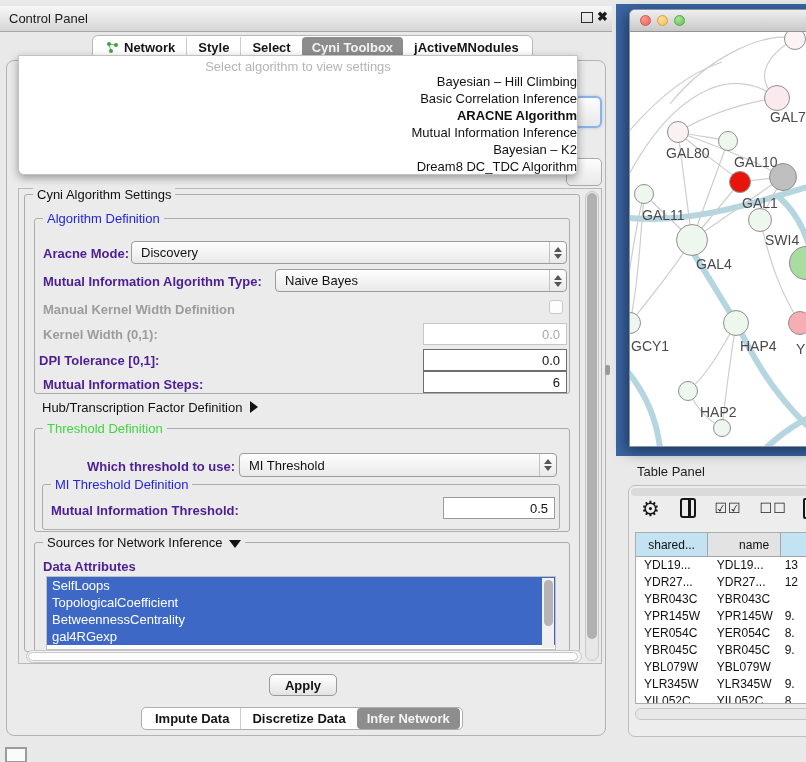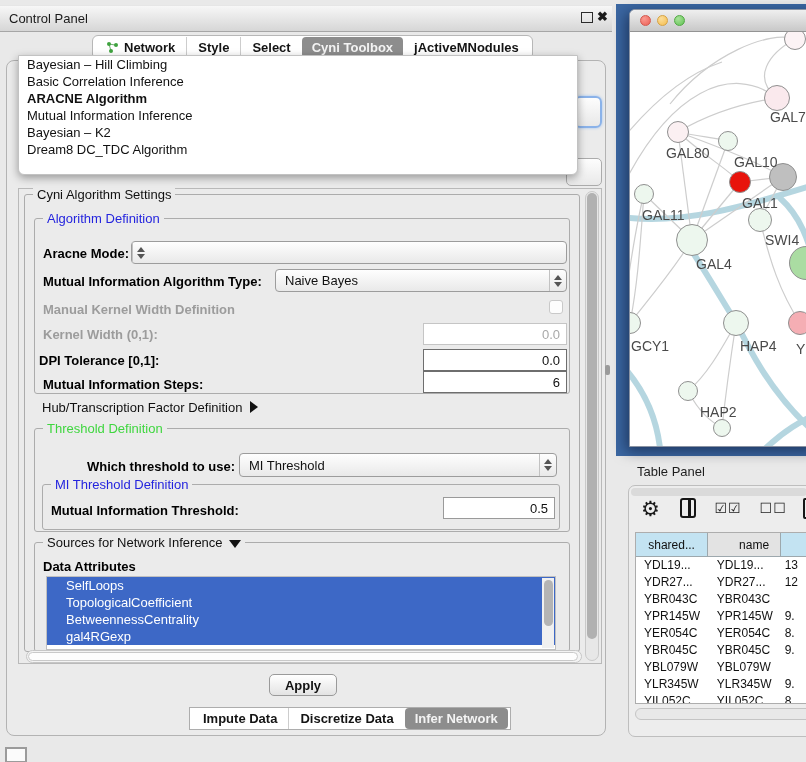--- a/index.html
+++ b/index.html
@@ -24,42 +24,42 @@
   .tab.sel { background:#8D8D8D; color:#F4F4F4; border-radius:4px; border-left:none; padding:0 10px; }
   .tab.sel + .tab { border-left:none; }
 
   #outer-panel { left:6px; top:60px; width:600px; height:676px; background:#EBEBEB;
     border:1px solid #B3B3B3; border-radius:8px; }
 
   
   #popup { left:18px; top:55px; width:560px; height:120px; background:#FFFFFF;
     border:1px solid #C2C2C2; border-radius:0 0 6px 6px; box-shadow:0 3px 9px rgba(0,0,0,.35); z-index:50; }
   #popup .ph { font-size:13px; color:#B4B4B4; text-align:center; padding-top:3px; height:17px; }
-  .pitem { font-size:13px; color:#111; padding-left:8px; height:17px; line-height:17px; white-space:nowrap; }
+  .pitem { font-size:13px; color:#111; padding-left:8px; height:17px; line-height:17px; white-space:nowrap;text-align:right; }
   .pitem.bold { font-weight:bold; }
 
   .frag { z-index:10; }
   #frag1 { left:574px; top:96px; width:28px; height:32px; border:2px solid #8AB2E9; border-radius:6px;
     background:linear-gradient(#FDFDFD,#E8E8E8); box-shadow:0 0 3px #9CC0F0; }
   #frag2 { left:566px; top:158px; width:36px; height:28px; border:1px solid #ABABAB; border-radius:5px;
     background:linear-gradient(#FDFDFD,#E9E9E9); }
 
   #scrollpane { left:18px; top:188px; width:584px; height:476px; border:1px solid #B9B9B9; background:#EBEBEB; }
   .vtrack { background:#E7E7E7; border:1px solid #C9C9C9; border-radius:7px; }
   .vthumb { background:#B1B1B1; border-radius:5px; }
   #settings-vtrack { left:585px; top:191px; width:14px; height:470px; }
   #settings-vthumb { left:587px; top:193px; width:10px; height:446px; }
 
   .group { border:1px solid #ACACAC; border-radius:3px; position:absolute; }
   .gtitle { position:absolute; top:-8px; left:8px; background:#EBEBEB; padding:0 4px; font-size:13px; white-space:nowrap; }
   .gtitle.blue { color:#2424DE; }
   .gtitle.green { color:#3FD63F; }
   .gtitle.black { color:#111; }
 
-  .lbl { position:absolute; font-size:13px; font-weight:bold; color:#000000; white-space:nowrap; }
+  .lbl { position:absolute; font-size:13px; font-weight:bold; color:#4c1d95; white-space:nowrap; }
   .lbl.dis { color:#9C9C9C; }
 
   .combo { position:absolute; background:linear-gradient(#FEFEFE,#E9E9E9); border:1px solid #9C9C9C;
     border-radius:4px; display:flex; align-items:center; }
   .combo .ctext { flex:1; font-size:13px; color:#111; padding-left:9px; }
   .stepper { width:17px; align-self:stretch; border-left:1px solid #C2C2C2; display:flex; flex-direction:column;
     align-items:center; justify-content:center; gap:2px; }
   .tri-up { width:0; height:0; border-left:4px solid transparent; border-right:4px solid transparent; border-bottom:5px solid #555; }
   .tri-dn { width:0; height:0; border-left:4px solid transparent; border-right:4px solid transparent; border-top:5px solid #555; }
 
@@ -69,34 +69,34 @@
   .tfield.mid { border:1px solid #9A9A9A; }
 
   .chk { position:absolute; width:14px; height:14px; background:#FDFDFD; border:1.5px solid #C9C9C9; border-radius:3px; }
 
   .caret-right { display:inline-block; width:0; height:0; border-top:6px solid transparent; border-bottom:6px solid transparent;
     border-left:8px solid #111; margin-left:8px; vertical-align:-1px; }
   .caret-down { display:inline-block; width:0; height:0; border-left:6px solid transparent; border-right:6px solid transparent;
     border-top:8px solid #111; margin-left:6px; vertical-align:-1px; }
 
   #attr-list { left:46px; top:576px; width:510px; height:74px; background:#FFFFFF; border:1px solid #C0C0C0; overflow:hidden; }
-  .aitem { font-size:13px; height:17px; line-height:17px; padding-left:19px; color:#111; white-space:nowrap; }
+  .aitem { font-size:13px; height:17px; line-height:17px; padding-left:5px; color:#111; white-space:nowrap; }
   .aitem.sel { background:#3D68C6; color:#FFFFFF; }
   #attr-vtrack { position:absolute; right:1px; top:1px; width:12px; height:70px; background:#F0F0F0; }
   #attr-vthumb { position:absolute; right:2px; top:3px; width:9px; height:46px; background:#B4B4B4; border-radius:5px; }
 
   #sources-hscroll { left:26px; top:650px; width:556px; height:13px; background:#F3F3F3; border:1px solid #C6C6C6; border-radius:7px; z-index:5; }
   #sources-hthumb { left:28px; top:652px; width:550px; height:9px; background:#FDFDFD; border:1px solid #C9C9C9; border-radius:5px; z-index:6; }
 
   #apply-btn { left:269px; top:674px; width:68px; height:22px; background:linear-gradient(#FFFFFF,#E3E3E3);
     border:1px solid #9A9A9A; border-radius:5px; font-size:13px; font-weight:bold; color:#111;
     display:flex; align-items:center; justify-content:center; }
 
   #bottom-tabs { left:141px; top:707px; height:23px; display:flex; align-items:center;
-    background:#FFFFFF; border:1px solid #ADADAD; border-radius:0; padding:0 2px;margin-left:48px; }
+    background:#FFFFFF; border:1px solid #ADADAD; border-radius:5px; padding:0 2px; }
 
   #divider-grip { left:605px; top:365px; width:5px; height:10px; background:#9A9A9A; border-radius:2px; }
 
   
   #desktop { left:616px; top:4px; width:200px; height:452px; background:#3B67A2; }
   #netwin { left:629px; top:9px; width:190px; height:438px; border-radius:6px 6px 0 0;
     box-shadow:-3px 4px 14px rgba(5,15,40,.55); border:1px solid #8A93A3; background:#FFF; }
   #netwin-titlebar { height:22px; background:linear-gradient(#EFEFEF,#C8C8C8); border-bottom:1px solid #949494;
     border-radius:6px 6px 0 0; display:flex; align-items:center; }
   .light { width:11px; height:11px; border-radius:50%; margin-left:6px; }
@@ -171,20 +171,21 @@
         <span>jActiveMNodules</span>
       </div>
     </div>
 
   <div id="outer-panel" class="abs"></div>
 
   <div id="frag1" class="abs frag"></div>
   <div id="frag2" class="abs frag"></div>
 
   <div id="popup" class="abs">
+    <div class="ph">Select algorithm to view settings</div>
     <div id="popup-list">
         <div class="pitem">Bayesian – Hill Climbing</div>
         <div class="pitem">Basic Correlation Inference</div>
         <div class="pitem bold">ARACNE Algorithm</div>
         <div class="pitem">Mutual Information Inference</div>
         <div class="pitem">Bayesian – K2</div>
         <div class="pitem">Dream8 DC_TDC Algorithm</div>
       </div>
   </div>
 
@@ -194,20 +195,21 @@
 
   <div class="group" style="left:24px;top:194px;width:556px;height:458px;">
     <div class="gtitle black">Cyni Algorithm Settings</div>
   </div>
 
   <div class="group" style="left:34px;top:218px;width:536px;height:176px;">
     <div class="gtitle blue">Algorithm Definition</div>
 
     <div class="lbl" style="left:8px;top:27px;">Aracne Mode:</div>
     <div class="combo" style="left:96px;top:22px;width:436px;height:23px;">
+      <span class="ctext">Discovery</span>
       <span class="stepper">
           <span class="tri-up"></span>
           <span class="tri-dn"></span>
         </span>
     </div>
 
     <div class="lbl" style="left:8px;top:55px;">Mutual Information Algorithm Type:</div>
     <div class="combo" style="left:240px;top:50px;width:292px;height:23px;">
       <span class="ctext">Naive Bayes</span>
       <span class="stepper">

